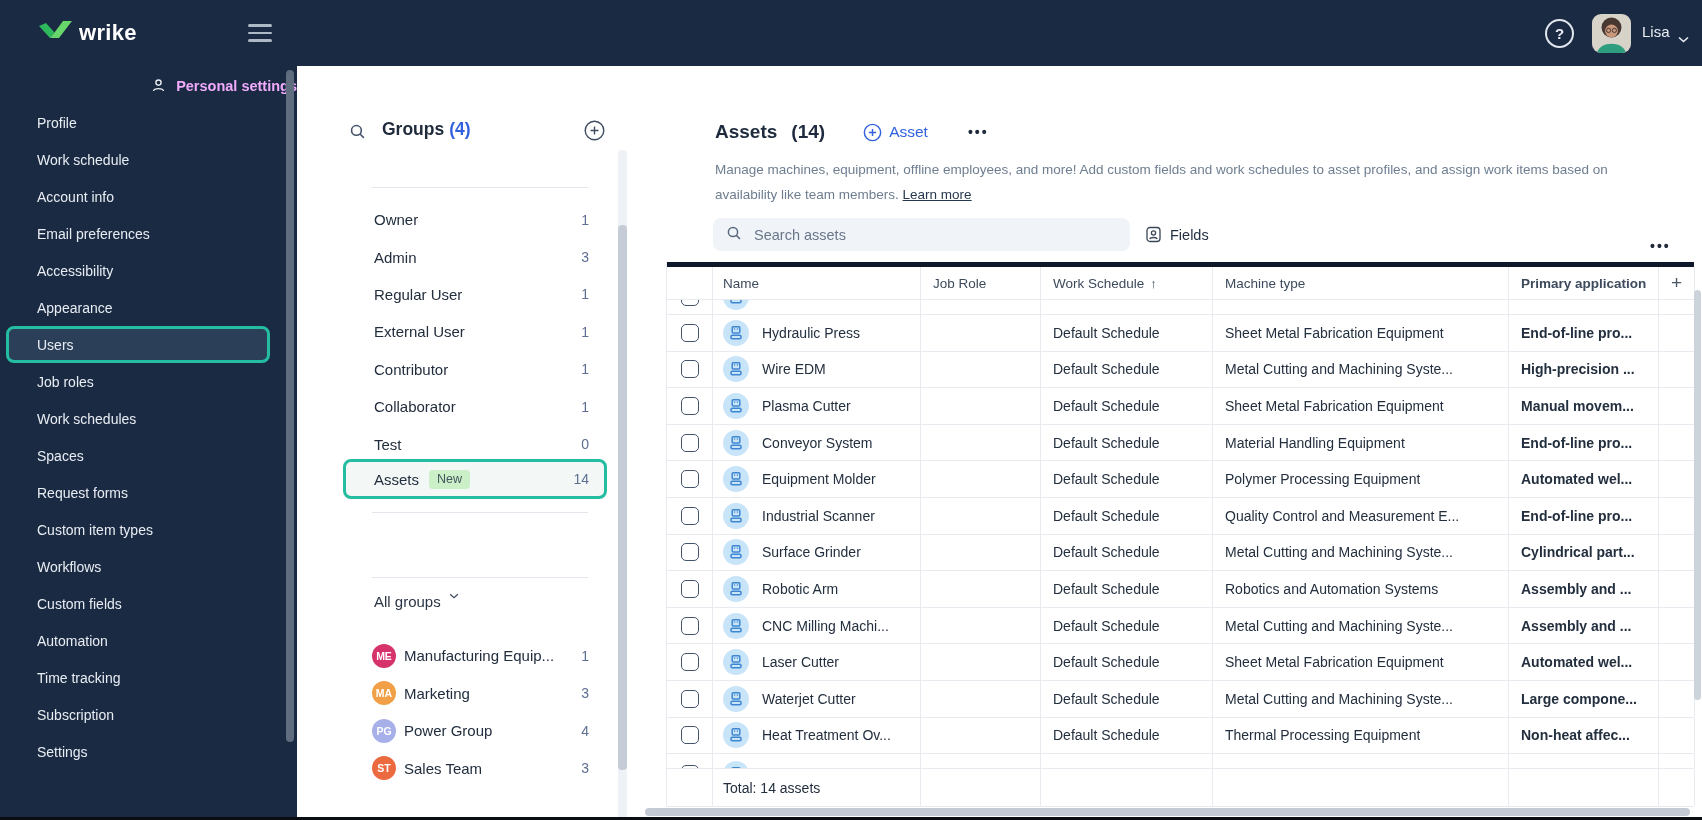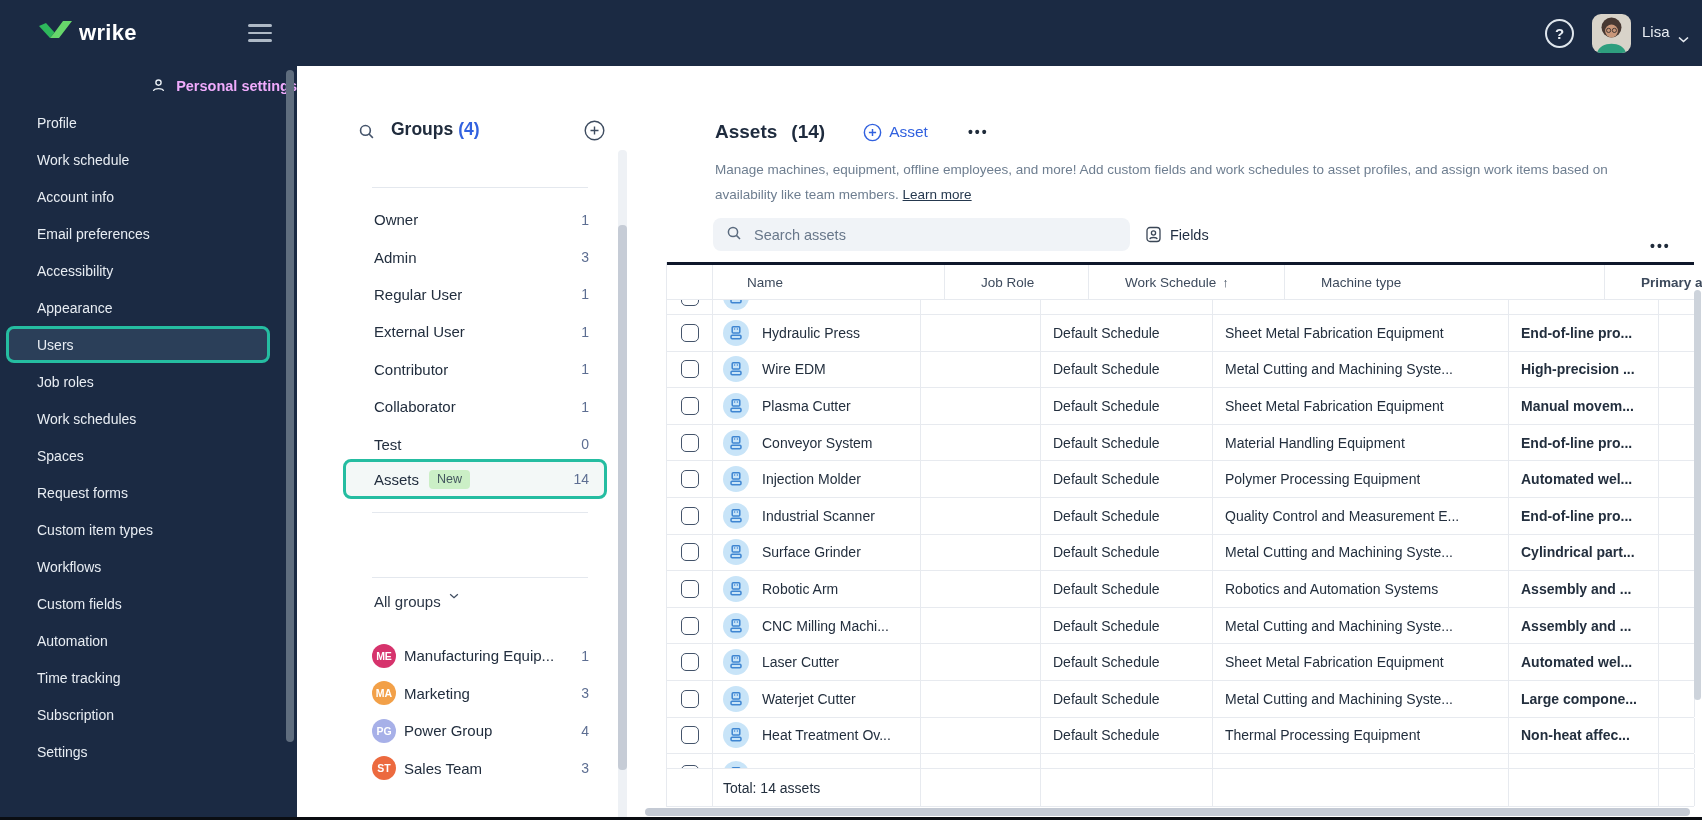--- a/index.html
+++ b/index.html
@@ -23,21 +23,21 @@
   .sb-thumb{position:absolute;right:3px;top:4px;width:8px;height:672px;border-radius:4px;background:#5F6D7E;cursor:pointer;}
   .sb-nav{padding-top:1px;}
   .sb-header{height:37px;display:flex;align-items:center;padding-left:16px;gap:10px;color:#f0abfc;font-weight:700;font-size:14.5px;margin-top:20px;justify-content:flex-end;}
   .sb-nav > .sb-header:first-child{margin-top:0;}
   .sb-ico{display:flex;align-items:center;}
   .sb-item{height:37px;display:flex;align-items:center;padding-left:37px;font-size:14px;color:#E8EDF3;cursor:pointer;}
   .sb-item.active{margin:0 27px 0 6px;padding-left:28px;border:3px solid #25BDA1;border-radius:8px;background:#2B3F59;}
 
   
   .groups-panel{position:absolute;top:66px;left:297px;width:333px;bottom:0;background:#fff;}
-  .gp-header{position:absolute;top:48px;left:17px;right:0;height:34px;padding-left:28px;}
+  .gp-header{position:absolute;top:48px;left:8px;right:0;height:34px;padding-left:28px;}
   .gp-search{position:absolute;left:44px;top:9px;cursor:pointer;}
   .gp-title{position:absolute;left:77px;top:5px;font-size:17.5px;font-weight:700;color:#202C3D;}
   .gp-title .gp-count{color:#3161DF;font-weight:700;margin-left:5px;}
   .gp-add{position:absolute;right:25px;top:6px;cursor:pointer;}
   .gp-divider{position:absolute;left:75px;width:216px;height:1px;background:#E4E8EE;}
   .gp-list{position:absolute;left:46px;width:264px;}
   .grp-row{height:37.4px;display:flex;align-items:center;padding:0 18px 0 31px;cursor:pointer;border-radius:6px;}
   .grp-label{font-size:15px;color:#222E3E;white-space:nowrap;overflow:hidden;}
   .grp-count{margin-left:auto;font-size:14px;color:#5D6E92;}
   .assets-box{position:absolute;left:46px;top:393px;width:264px;height:40px;border:3px solid #25BDA1;border-radius:8px;background:#F3F8F7;
@@ -62,21 +62,21 @@
   .m-title-row .dotsy{margin-left:40px;}
   .m-desc{position:absolute;left:85px;font-size:13.5px;color:#6E7E90;}
   .m-desc a{color:#25384E;text-decoration:underline;cursor:pointer;font-weight:400;}
   .m-search{position:absolute;left:83px;top:152px;width:417px;height:33px;background:#F0F3F7;border-radius:8px;display:flex;align-items:center;padding-left:13px;gap:10px;}
   .m-search input{border:none;background:transparent;outline:none;font-size:14.5px;color:#24303F;width:340px;}
   .m-search input::placeholder{color:#68778A;}
   .m-fields{position:absolute;left:515px;top:152px;height:33px;display:flex;align-items:center;gap:8px;font-size:14.5px;color:#233044;cursor:pointer;}
   .m-toolbar-dots{position:absolute;left:1020px;top:172px;}
 
   .m-table{position:absolute;left:36px;top:196px;width:1028px;border-left:1px solid #E7EAEF;}
-  .t-head{display:flex;height:38px;border-top:3px solid #0f172a;border-bottom:1px solid #E7EAEF;gap:24px;}
+  .t-head{display:flex;height:38px;border-top:5px solid #0f172a;border-bottom:1px solid #E7EAEF;}
   .th,.td{border-right:1px solid #E7EAEF;display:flex;align-items:center;padding-left:12px;overflow:hidden;}
   .th{font-size:13.5px;color:#3D4A5C;gap:6px;}
   .c-cb{width:46px;justify-content:center;padding-left:0;flex:none;}
   .c-name{width:208px;flex:none;padding-left:10px;}
   .c-job{width:120px;flex:none;}
   .c-ws{width:172px;flex:none;}
   .c-mt{width:296px;flex:none;}
   .c-pa{width:150px;flex:none;font-weight:bold;}
   .c-plus{width:36px;flex:none;justify-content:center;padding-left:0;font-size:19px;color:#4A5663;cursor:pointer;}
   .sort-arrow{font-size:13px;color:#3D4A5C;}
@@ -507,21 +507,21 @@
     <div class="td c-name">
       <span class="asset-ico">
         <svg width="26" height="26" viewBox="0 0 26 26">
                   <circle cx="13" cy="13" r="13" fill="#C8E4F8"></circle>
                   <rect x="9.2" y="6.8" width="7.6" height="6.2" rx="1" fill="none" stroke="#3F86D2" stroke-width="1.5"></rect>
                   <circle cx="11.6" cy="9" r="0.8" fill="#3F86D2"></circle>
                   <circle cx="14.4" cy="9" r="0.8" fill="#3F86D2"></circle>
                   <rect x="8" y="15.2" width="10" height="3.6" rx="1.2" fill="none" stroke="#3F86D2" stroke-width="1.5"></rect>
                 </svg>
       </span>
-      <span class="cell-text f-name">Injection Molder</span>
+      <span class="cell-text f-name">Equipment Molder</span>
     </div>
     <div class="td c-job">
               <span class="cell-text f-job"></span>
             </div>
     <div class="td c-ws">
               <span class="cell-text f-ws">Default Schedule</span>
             </div>
     <div class="td c-mt">
               <span class="cell-text f-mt">Polymer Processing Equipment</span>
             </div>

